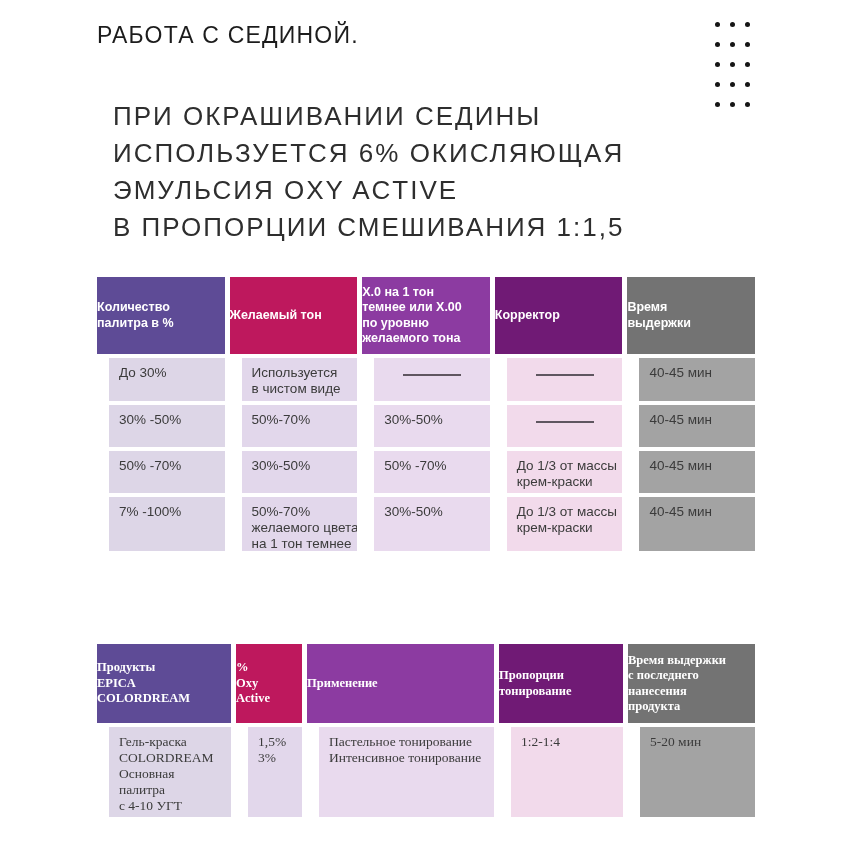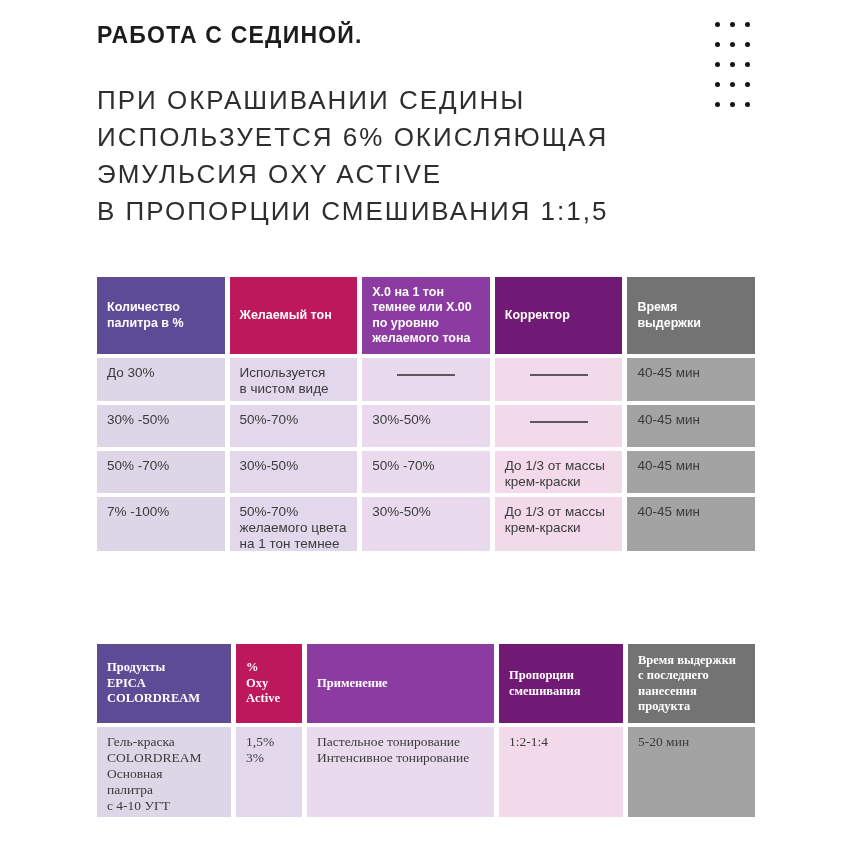--- a/index.html
+++ b/index.html
@@ -2,43 +2,43 @@
 <html><head>
 <meta charset="utf-8">
 <style>
   html,body{margin:0;padding:0;background:#ffffff;}
   .page{
     position:relative;width:850px;height:850px;background:#ffffff;overflow:hidden;
     font-family:"Liberation Sans",sans-serif;
   }
   .title{
     position:absolute;left:97px;top:22px;margin:0;
-    font-size:23px;font-weight:700;letter-spacing:1.2px;color:#1c1c1c;white-space:pre;
+    font-size:23px;font-weight:400;letter-spacing:1.2px;color:#1c1c1c;white-space:pre;
   }
   .intro{
-    position:absolute;left:97px;top:82px;margin:0;
+    position:absolute;left:97px;top:82px;margin:16px;
     font-size:26px;font-weight:400;letter-spacing:2px;line-height:37px;
     color:#2e2e2e;white-space:pre;
   }
   .dots{
     position:absolute;left:715px;top:22px;
     display:grid;grid-template-columns:repeat(3,5px);column-gap:10px;row-gap:15px;
   }
   .dots i{display:block;width:5px;height:5px;border-radius:50%;background:#151515;}
   .tbl{position:absolute;left:97px;width:658px;display:grid;gap:4px 5px;}
   .t1{top:277px;grid-template-columns:repeat(5,1fr);grid-template-rows:77px 43px 42px 42px 54px;}
   .t2{top:644px;grid-template-columns:134px 66px 187px 124px 127px;grid-template-rows:79px 90px;font-family:Liberation Serif, serif;}
   .th{
     color:#ffffff;font-weight:700;font-size:12.5px;line-height:15.5px;
-    padding:6px 10px;display:flex;align-items:center;text-align:left;
+    padding:6px 0;display:flex;align-items:center;text-align:left;
     white-space:pre;overflow:hidden;
   }
   .td{
     color:#3b3b3b;font-size:13.5px;line-height:16px;
-    padding:7px 10px;white-space:pre;overflow:hidden;
+    padding:7px 10px;white-space:pre;overflow:hidden;margin-left:12px;
   }
   .h1{background:#5e4b96}.h2{background:#be185d}.h3{background:#8c3ba1}
   .h4{background:#701a75}.h5{background:#737373}
   .b1{background:#ddd6e7}.b2{background:#e2d7eb}.b3{background:#e9daee}
   .b4{background:#f2daeb}.b5{background:#a3a3a3}
   .dash{display:block;width:58px;height:2px;background:#5f5660;margin:9px auto 0;}
 </style>
 </head>
 <body>
 
@@ -113,21 +113,21 @@
 
   <div class="tbl t2">
     <div class="th h1">Продукты
 EPICA
 COLORDREAM</div>
     <div class="th h2">%
 Oxy
 Active</div>
     <div class="th h3">Применение</div>
     <div class="th h4">Пропорции
-смешивания</div>
+тонирование</div>
     <div class="th h5">Время выдержки
 с последнего
 нанесения
 продукта</div>
 
     <div class="td b1">Гель-краска
 COLORDREAM
 Основная
 палитра
 с 4-10 УГТ</div>

